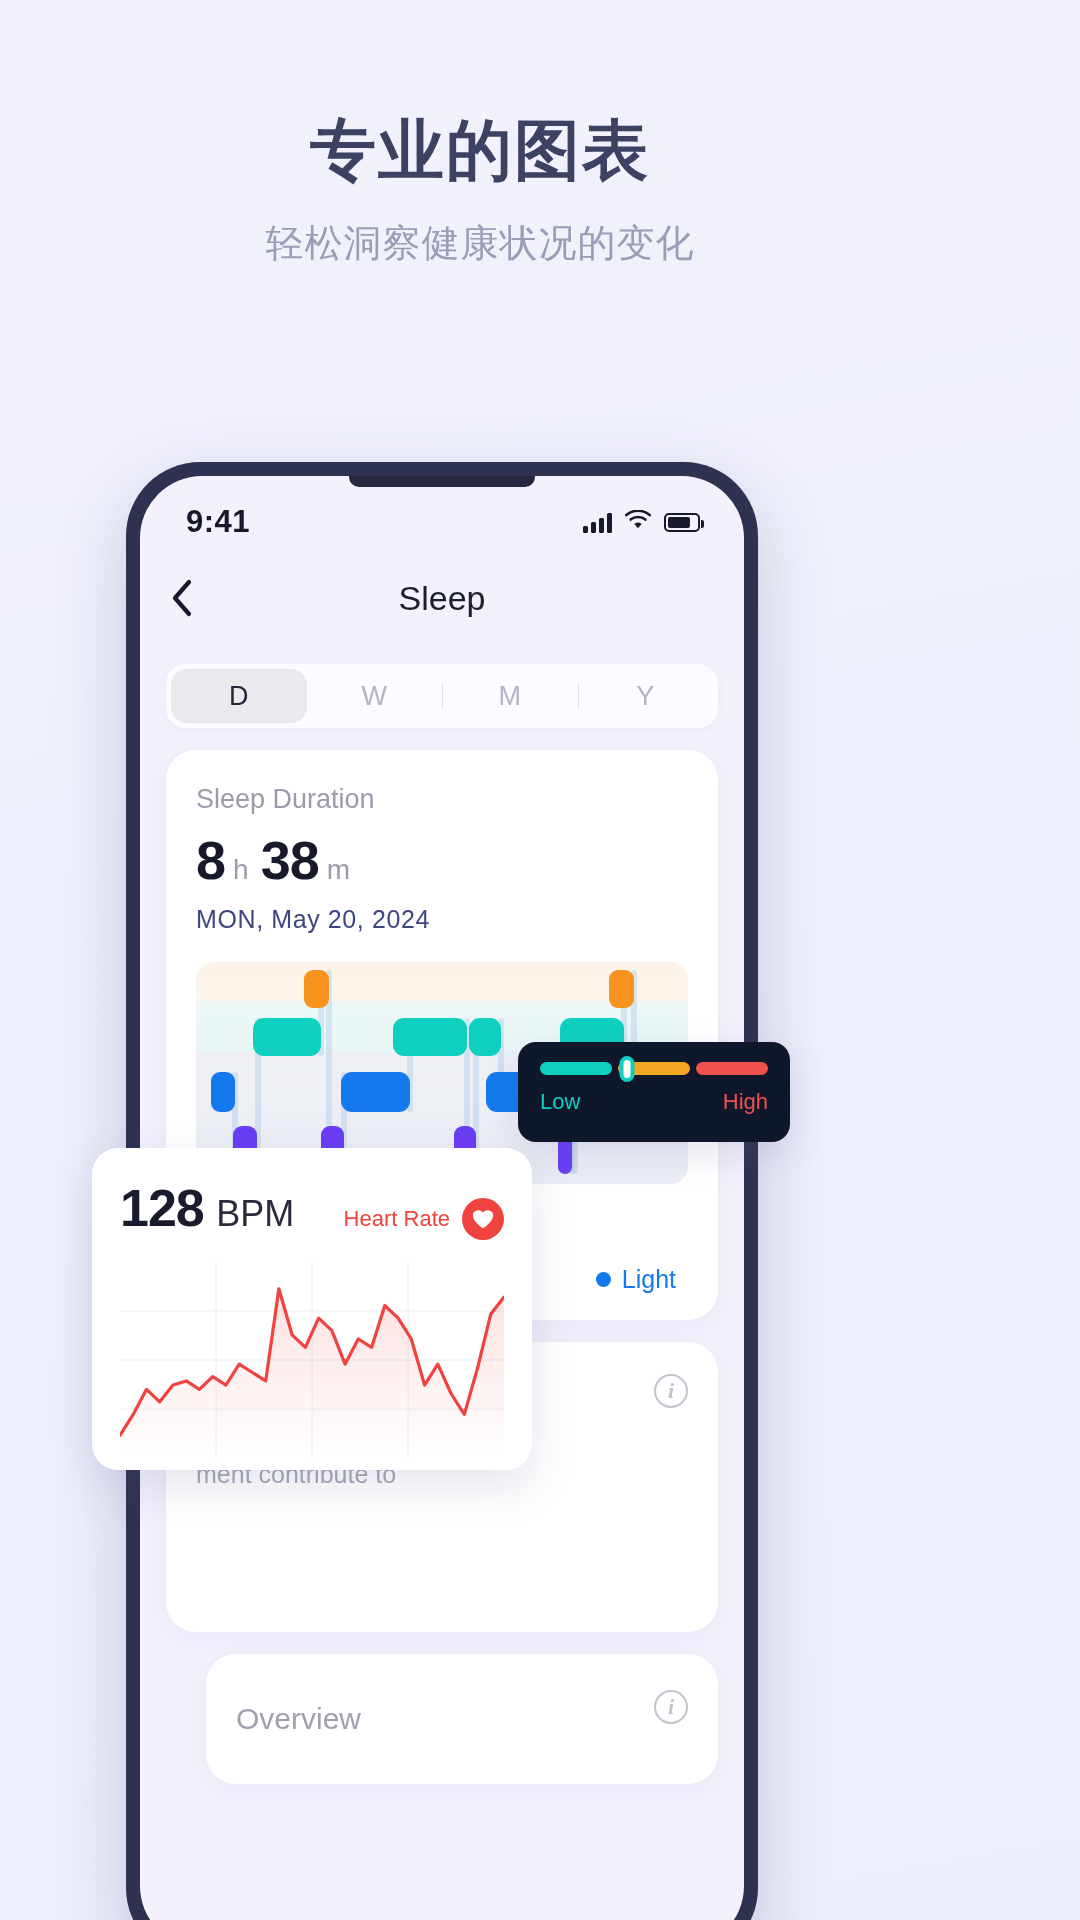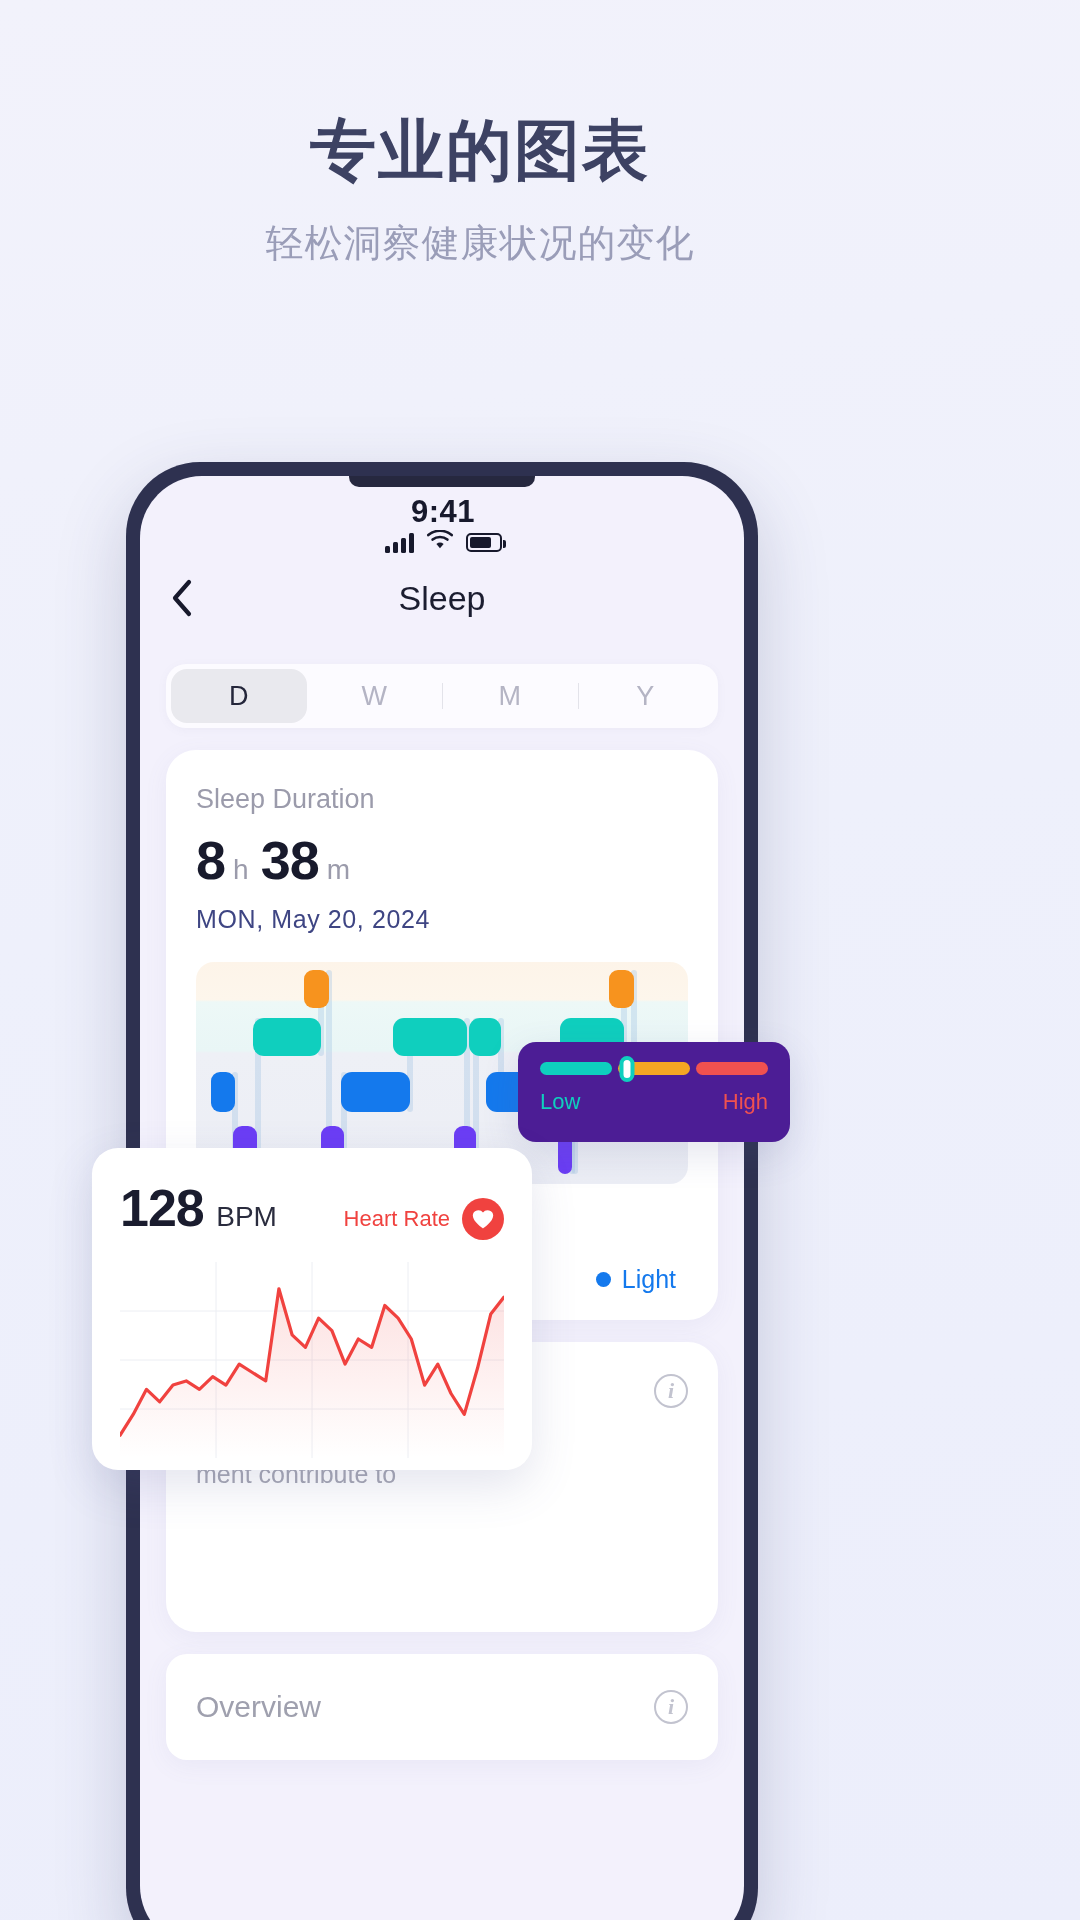--- a/index.html
+++ b/index.html
@@ -62,21 +62,20 @@
     border-bottom-right-radius: 10px;
     z-index: 30;
   }
 
   
   .statusbar {
     position: relative;
     height: 74px;
     display: flex; align-items: center; justify-content: space-between;
     padding: 18px 44px 0 46px;
-    flex-direction: column;
   }
   .status-time { font-size: 31px; font-weight: bold; color: #17192c; letter-spacing: .5px;}
   .status-icons { display: flex; align-items: center; gap: 12px; }
   .bars { display: flex; align-items: flex-end; gap: 3px; height: 21px; }
   .bars i { width: 5px; background: #17192c; border-radius: 1.5px; display: block; }
   .bars i:nth-child(1){height:7px}
   .bars i:nth-child(2){height:11px}
   .bars i:nth-child(3){height:15px}
   .bars i:nth-child(4){height:20px}
   .batt {
@@ -189,33 +188,34 @@
     position: absolute; right: 30px; top: 32px;
     width: 34px; height: 34px; border-radius: 50%;
     border: 2.5px solid #c2c3cf; color: #c2c3cf;
     font-size: 22px; display: flex; align-items: center; justify-content: center;
     font-family: "Liberation Serif", serif; font-style: italic; font-weight: bold;
   }
   .card2-body { font-size: 25px; color: #a6a7b4; line-height: 1.55; margin-top: 40px; }
 
   .card3 {
     margin-top: 22px;
-    background: #fff; border-radius: 21px;
+    background: #fff; border-radius: 30px;
     box-shadow: 0 6px 24px rgba(120,120,170,0.07);
-    padding: 36px 30px;
-    position: relative;
+    padding: 48px 30px;
+    position: relative;
+    margin-left: 40px;
   }
   .card3-title { font-size: 30px; color: #9fa0ae; }
 
   
   .float-range {
     position: absolute;
     left: 518px; top: 1042px;
     width: 272px; height: 100px;
-    background: #4c1d95;
+    background: #0f172a;
     border-radius: 18px;
     box-shadow: 0 12px 36px rgba(90,95,150,0.16);
     padding: 20px 22px 0 22px;
     z-index: 12;
   }
   .range-track { display: flex; gap: 6px; align-items: center; position: relative; }
   .range-seg { height: 13px; border-radius: 7px; }
   .range-thumb {
     position: absolute; left: 38%; top: 50%;
     transform: translate(-50%,-50%);
@@ -230,21 +230,21 @@
     left: 92px; top: 1148px;
     width: 440px; height: 322px;
     background: #fff;
     border-radius: 26px;
     box-shadow: 0 16px 46px rgba(90,95,150,0.16);
     padding: 30px 28px 0 28px;
     z-index: 14;
   }
   .hr-top { display: flex; align-items: baseline; justify-content: space-between; }
   .hr-val { font-size: 52px; font-weight: bold; color: #1a1c2e; letter-spacing: -1px; }
-  .hr-unit { font-size: 28px; color: #2a2c3e; margin-left: 8px; font-weight: 400; }
+  .hr-unit { font-size: 36px; color: #2a2c3e; margin-left: 8px; font-weight: 400; }
   .hr-right { display: flex; align-items: center; gap: 12px; }
   .hr-label { font-size: 22px; color: #f0423f; }
   .hr-badge {
     width: 42px; height: 42px; border-radius: 50%; background: #f0423f;
     display: flex; align-items: center; justify-content: center;
   }
   .hr-chart { position: relative; margin-top: 22px; height: 196px; }
 </style>
 </head>
 <body>

